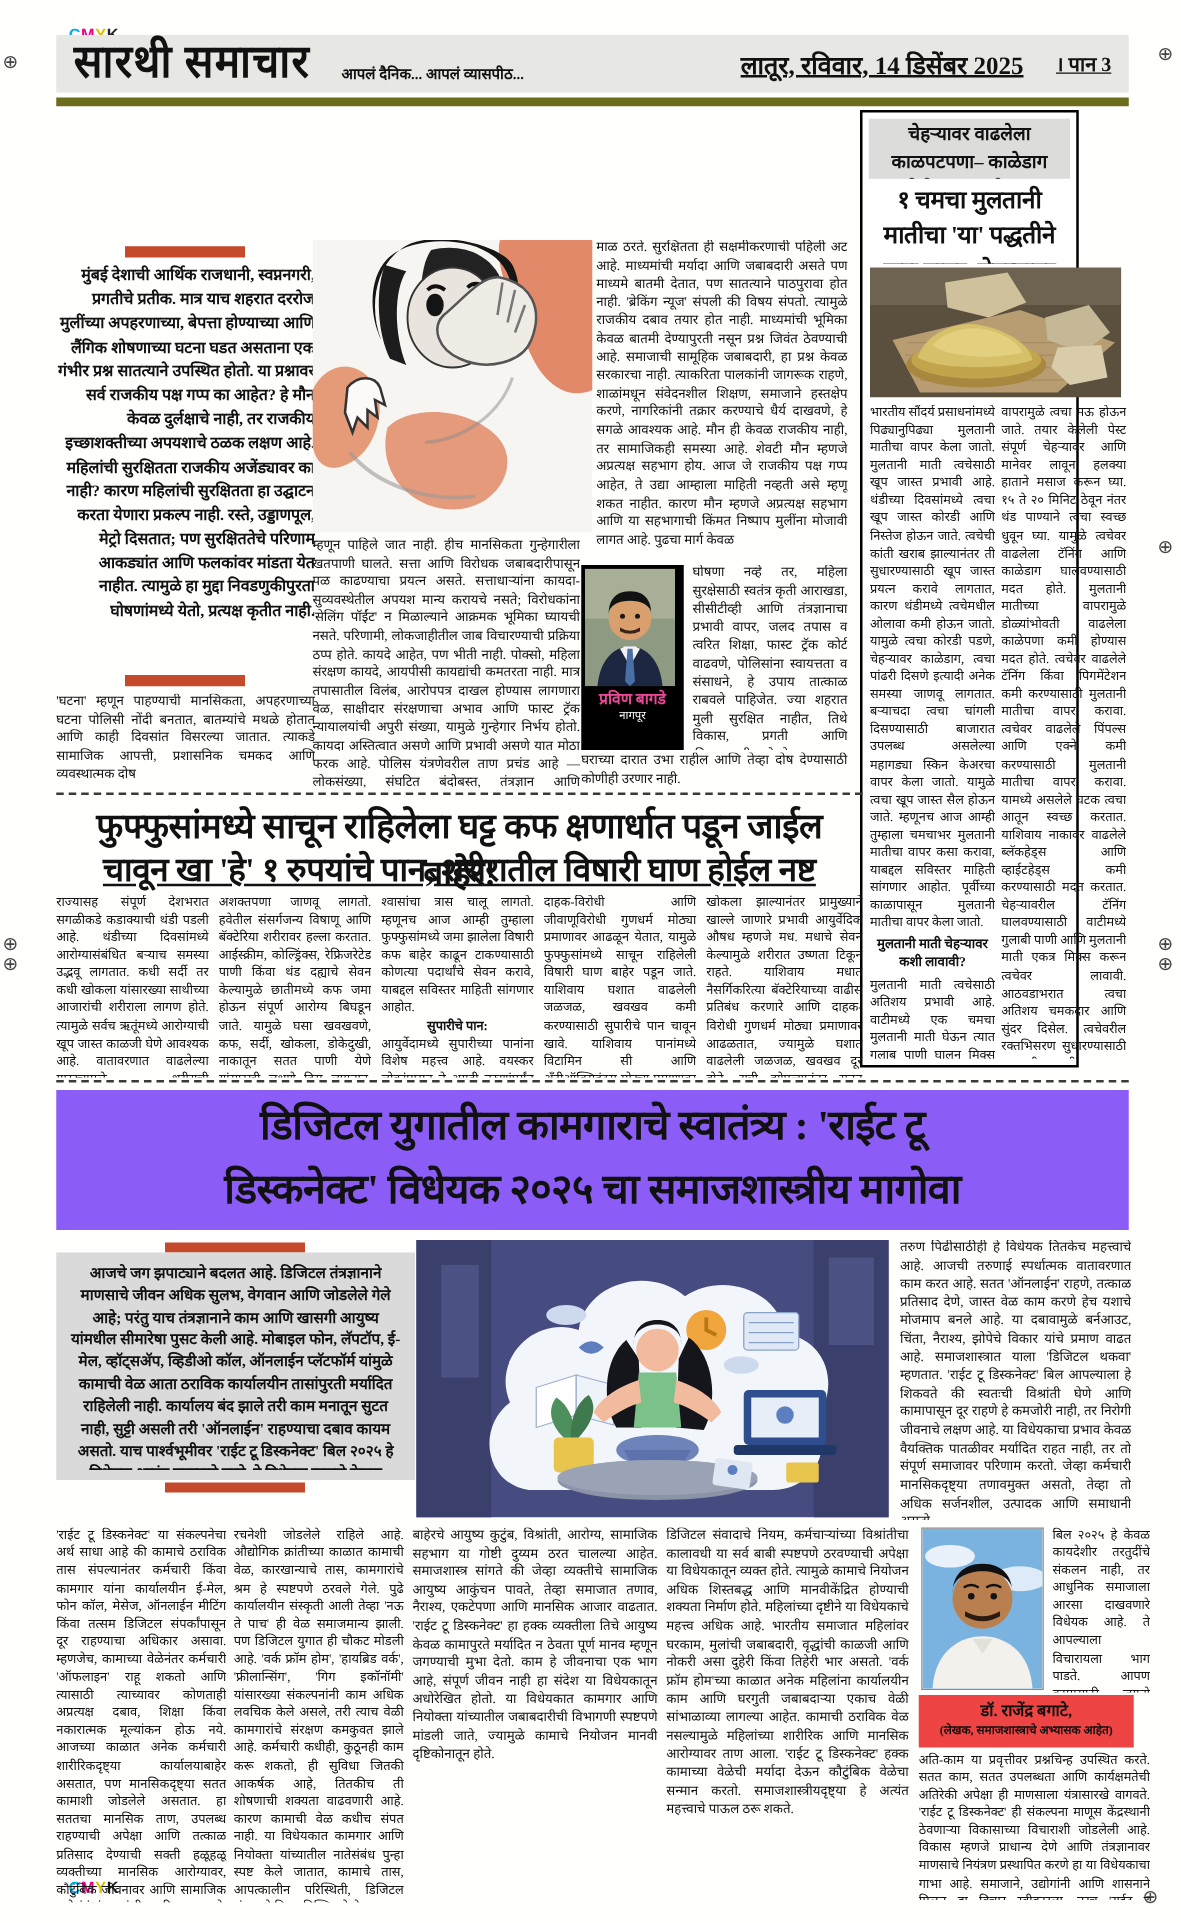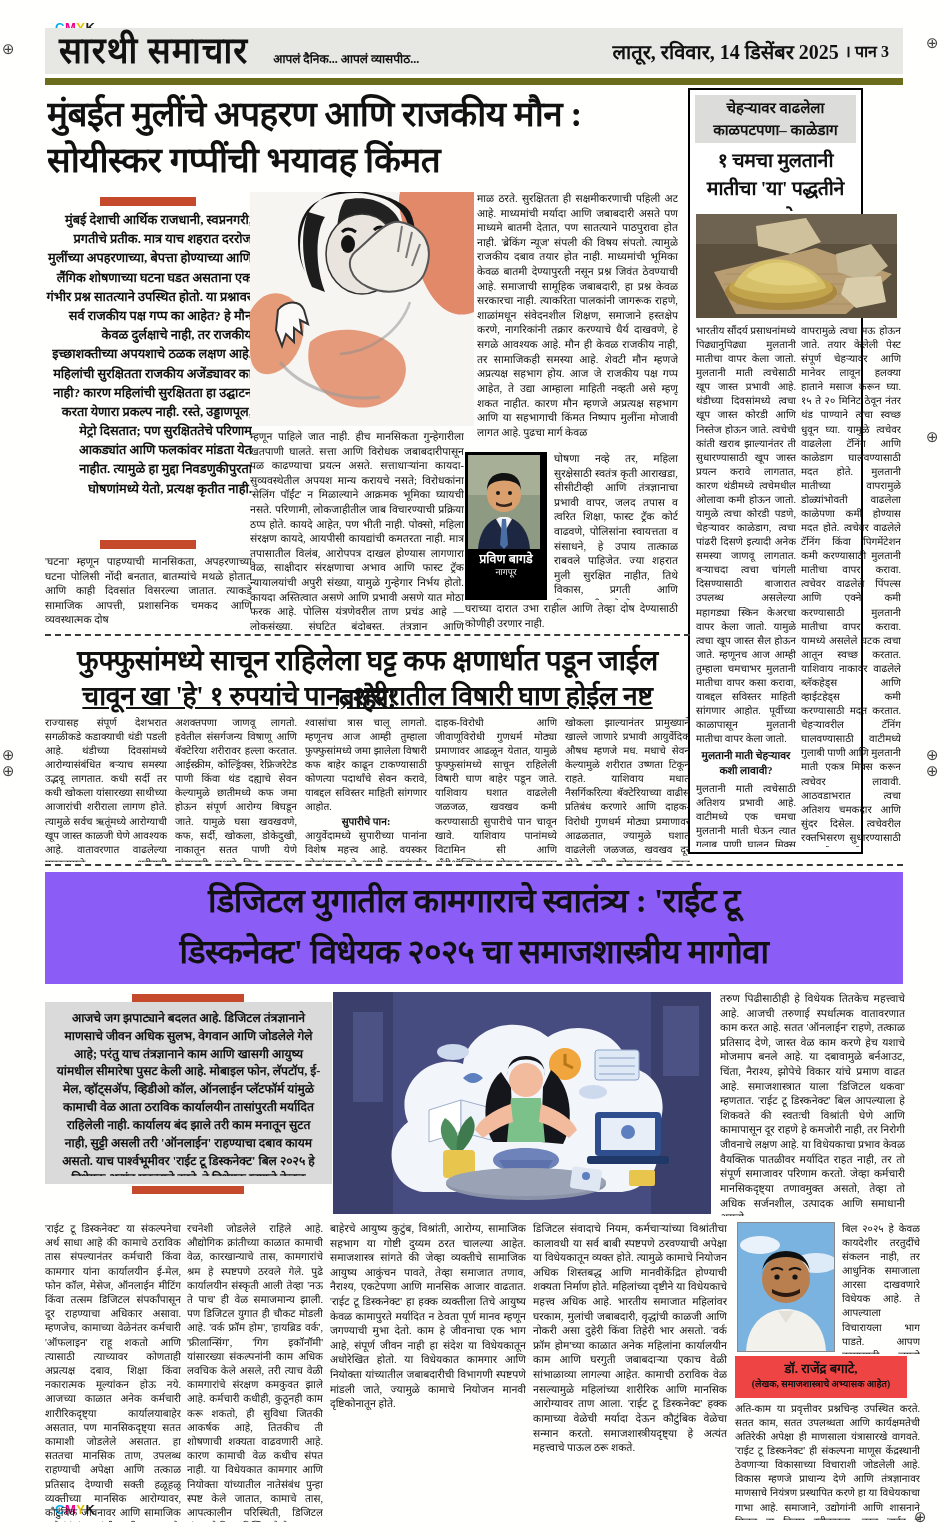--- a/index.html
+++ b/index.html
@@ -12,36 +12,36 @@
   .abs { position: absolute; }
   .regmark { position:absolute; font-size:15px; color:#444; font-family:"DejaVu Sans",sans-serif; }
   .cmyk { position:absolute; font-family:"Liberation Sans",sans-serif; font-weight:bold; font-size:13px; letter-spacing:0.5px; }
   .cmyk span:nth-child(1){color:#00aeef;} .cmyk span:nth-child(2){color:#ec008c;}
   .cmyk span:nth-child(3){color:#e3c000;} .cmyk span:nth-child(4){color:#231f20;}
 
   .masthead { left:45px; top:28px; width:858px; height:46px; background:#e7e7e4;
     display:flex; align-items:center; padding:0 14px; }
   .mast-title { font-size:34px; font-weight:900; letter-spacing:1px; line-height:1; transform:scaleY(1.08); }
   .mast-tag { font-size:12px; font-weight:bold; margin-left:25px; margin-top:14px; }
-  .mast-right { margin-left:auto; display:flex; align-items:center; gap:6px; }
+  .mast-right { margin-left:auto; display:flex; align-items:center; gap:26px;text-decoration:underline; }
   .mast-date { font-size:20px; font-weight:800; }
   .mast-page { font-size:16px; font-weight:800; }
 
   .olive-rule { left:45px; top:78px; width:858px; height:7px; background:#6c6c1d; }
 
   .headline-1 { left:47px; top:92px; width:632px; height:96px;
     font-size:35px; font-weight:800; line-height:1.32; letter-spacing:-0.5px; overflow:hidden; }
 
   .redbar { background:#c44a2b; height:9px; width:96px; }
   .bodytxt { font-size:10.6px; line-height:1.38; text-align:justify; overflow:hidden;
     text-rendering:optimizeLegibility; }
   .leadtxt { font-size:12.8px; font-weight:bold; text-align:right; line-height:1.5; overflow:hidden; }
 
   .photo-frame { background:#000; padding:3px; text-align:center; overflow:hidden; }
-  .photo-cap { color:#ffffff; font-weight:800; font-size:12.5px; line-height:1.3; margin-top:2px; }
+  .photo-cap { color:#ec4899; font-weight:800; font-size:12.5px; line-height:1.3; margin-top:2px; }
   .photo-sub { color:#fff; font-size:9px; line-height:1.2; }
 
   .a2box { left:688px; top:88px; width:175px; height:766px; border:2.5px solid #000; background:#fff; }
   .a2kicker { position:absolute; left:5px; right:5px; top:5px; height:48px; background:#dcdcda;
     font-size:15px; font-weight:800; text-align:center; line-height:1.45; padding-top:3px; overflow:hidden; }
   .a2head { position:absolute; left:3px; right:3px; top:57px; height:64px;
     font-size:19.5px; font-weight:900; text-align:center; line-height:1.45; letter-spacing:-0.3px; overflow:hidden;}
   .a2img { position:absolute; left:6px; right:6px; top:124px; height:104px; }
   .a2col { position:absolute; top:234px; bottom:5px; width:100px; font-size:10.2px; }
   .a2sub { font-weight:800; text-align:center; font-size:10.6px; margin:3px 0; }
@@ -90,21 +90,20 @@
   <div class="abs masthead">
     <div class="mast-title">सारथी समाचार</div>
     <div class="mast-tag">आपलं दैनिक... आपलं व्यासपीठ...</div>
     <div class="mast-right">
       <div class="mast-date">लातूर, रविवार, 14 डिसेंबर 2025</div>
       <div class="mast-page">। पान 3</div>
     </div>
   </div>
   <div class="abs olive-rule"></div>
 
-  <div class="abs headline-1">मुंबईत मुलींचे अपहरण आणि राजकीय मौन : सोयीस्कर गप्पींची भयावह किंमत</div>
 
   <div class="abs redbar" style="left:100px;top:197px;"></div>
   <div class="abs leadtxt" style="left:46px;top:211px;width:206px;height:324px;">मुंबई देशाची आर्थिक राजधानी, स्वप्ननगरी, प्रगतीचे प्रतीक. मात्र याच शहरात दररोज मुलींच्या अपहरणाच्या, बेपत्ता होण्याच्या आणि लैंगिक शोषणाच्या घटना घडत असताना एक गंभीर प्रश्न सातत्याने उपस्थित होतो. या प्रश्नावर सर्व राजकीय पक्ष गप्प का आहेत? हे मौन केवळ दुर्लक्षाचे नाही, तर राजकीय इच्छाशक्तीच्या अपयशाचे ठळक लक्षण आहे. महिलांची सुरक्षितता राजकीय अजेंड्यावर का नाही? कारण महिलांची सुरक्षितता हा उद्घाटन करता येणारा प्रकल्प नाही. रस्ते, उड्डाणपूल, मेट्रो दिसतात; पण सुरक्षिततेचे परिणाम आकड्यांत आणि फलकांवर मांडता येत नाहीत. त्यामुळे हा मुद्दा निवडणुकीपुरता घोषणांमध्ये येतो, प्रत्यक्ष कृतीत नाही.</div>
   <div class="abs redbar" style="left:100px;top:540px;"></div>
   <div class="abs bodytxt" style="left:45px;top:555px;width:207px;height:75px;">'घटना' म्हणून पाहण्याची मानसिकता, अपहरणाच्या घटना पोलिसी नोंदी बनतात, बातम्यांचे मथळे होतात आणि काही दिवसांत विसरल्या जातात. त्याकडे सामाजिक आपत्ती, प्रशासनिक चमकद आणि व्यवस्थात्मक दोष</div>
 
   <div class="abs" style="left:250px;top:192px;width:224px;height:234px;">
     <svg width="224" height="234" viewBox="0 0 224 234">
       <rect width="224" height="234" fill="#f7f5f2"></rect>
       <path d="M150 0 L224 0 L224 120 C200 130 180 110 170 80 C160 50 145 20 150 0 Z" fill="#e2896a"></path>

